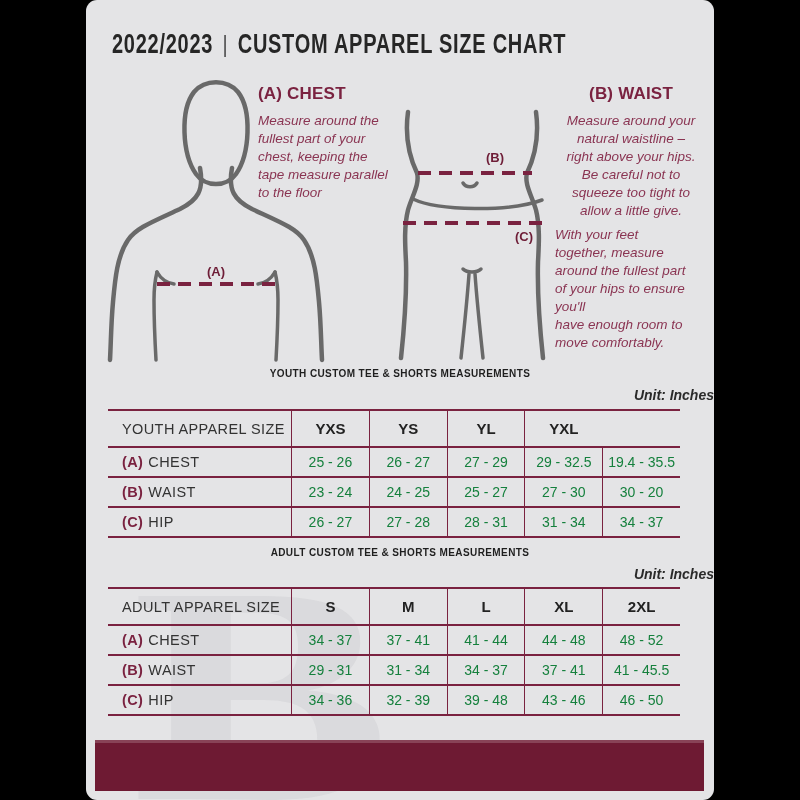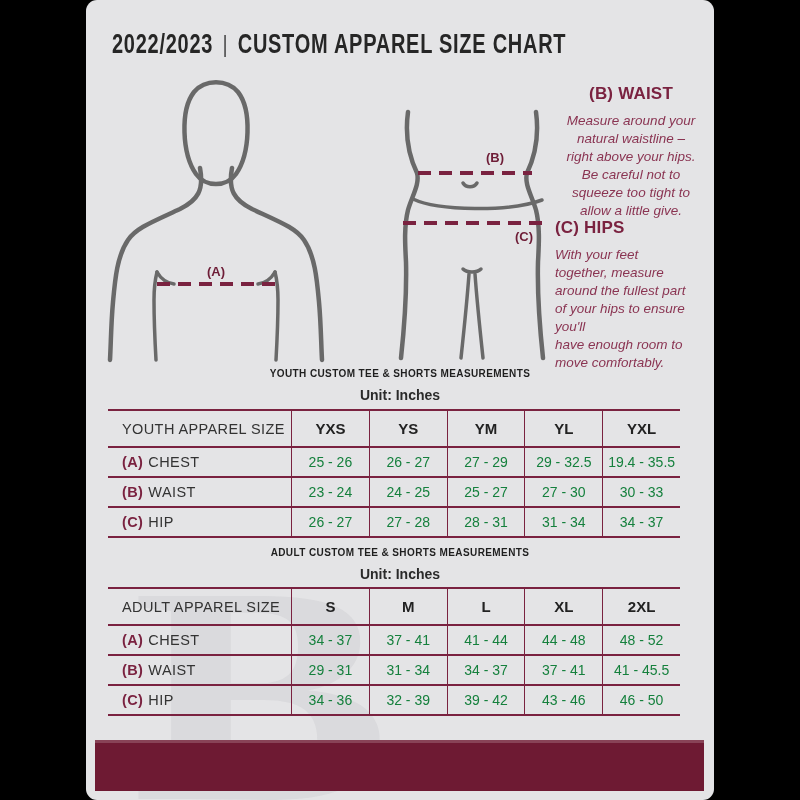--- a/index.html
+++ b/index.html
@@ -52,22 +52,22 @@
   .figure-line{fill:none;stroke:var(--outline);stroke-width:4.5;stroke-linecap:round;}
   .figure-detail{fill:none;stroke:var(--outline);stroke-width:3.5;stroke-linecap:round;}
   .measure-line{fill:none;stroke:var(--maroon);stroke-width:4;stroke-dasharray:13 8;}
   .measure-label{font-family:"Liberation Sans",sans-serif;font-size:13px;font-weight:bold;fill:#6e1d37;}
   
   .section-title{
     position:absolute;left:0;width:100%;text-align:center;z-index:2;
     font-size:10px;font-weight:bold;color:#1f1f1f;letter-spacing:.4px;
   }
   .section-unit{
-    position:absolute;left:0;width:100%;text-align:center;z-index:2;
-    font-size:14px;font-weight:bold;color:#2a2a2a;
+    position:absolute;left:0;width:100%;text-align:right;z-index:2;
+    font-size:14px;font-style:italic;font-weight:bold;color:#2a2a2a;
   }
   .youth-title{top:368px;} .youth-unit{top:387px;}
   .adult-title{top:547px;} .adult-unit{top:566px;}
   .size-table{position:absolute;left:22px;width:572px;z-index:2;}
   .youth-table{top:409px;}
   .adult-table{top:587px;}
   .t-row{
     display:grid;grid-template-columns:183px repeat(5,1fr);
     border-bottom:2px solid var(--maroon);
   }
@@ -101,31 +101,38 @@
 
   <div class="masthead">
     <div class="masthead-title">
       <span>2022/2023</span>
       <span class="pipe">|</span>
       <span>CUSTOM APPAREL SIZE CHART</span>
     </div>
 
   </div>
 
+  <div class="instruction instr-a">
+    <div class="instr-head">(A) CHEST</div>
+    <div class="instr-body">Measure around the
+fullest part of your
+chest, keeping the
+tape measure parallel
+to the floor</div>
+  </div>
   <div class="instruction instr-b">
     <div class="instr-head">(B) WAIST</div>
     <div class="instr-body">Measure around your
 natural waistline –
 right above your hips.
 Be careful not to
 squeeze too tight to
 allow a little give.</div>
   </div>
   <div class="instruction instr-c">
-    <div class="instr-head">(C) HIPS</div>
     <div class="instr-body">With your feet
 together, measure
 around the fullest part
 of your hips to ensure
 you'll
 have enough room to
 move comfortably.</div>
   </div>
 
   <svg class="diagram-svg" width="628" height="285" viewBox="0 0 628 285">
@@ -159,21 +166,20 @@
 
   <div class="watermark">B</div>
 
   <div class="section-title youth-title">YOUTH CUSTOM TEE &amp; SHORTS MEASUREMENTS</div>
   <div class="section-unit youth-unit">Unit: Inches</div>
   <div class="size-table youth-table">
       <div class="t-row t-header">
         <div class="t-cell t-label">YOUTH APPAREL SIZE</div>
         <div class="t-cell t-size">YXS</div>
         <div class="t-cell t-size">YS</div>
-        <div class="t-cell t-size">YM</div>
         <div class="t-cell t-size">YL</div>
         <div class="t-cell t-size">YXL</div>
       </div>
       <div class="t-row">
         <div class="t-cell t-label">
           <span class="prefix">(A)</span>
           <span>CHEST</span>
         </div>
         <div class="t-cell t-val">25 - 26</div>
         <div class="t-cell t-val">26 - 27</div>
@@ -183,21 +189,21 @@
       </div>
       <div class="t-row">
         <div class="t-cell t-label">
           <span class="prefix">(B)</span>
           <span>WAIST</span>
         </div>
         <div class="t-cell t-val">23 - 24</div>
         <div class="t-cell t-val">24 - 25</div>
         <div class="t-cell t-val">25 - 27</div>
         <div class="t-cell t-val">27 - 30</div>
-        <div class="t-cell t-val">30 - 33</div>
+        <div class="t-cell t-val">30 - 20</div>
       </div>
       <div class="t-row">
         <div class="t-cell t-label">
           <span class="prefix">(C)</span>
           <span>HIP</span>
         </div>
         <div class="t-cell t-val">26 - 27</div>
         <div class="t-cell t-val">27 - 28</div>
         <div class="t-cell t-val">28 - 31</div>
         <div class="t-cell t-val">31 - 34</div>
@@ -238,21 +244,21 @@
         <div class="t-cell t-val">37 - 41</div>
         <div class="t-cell t-val">41 - 45.5</div>
       </div>
       <div class="t-row">
         <div class="t-cell t-label">
           <span class="prefix">(C)</span>
           <span>HIP</span>
         </div>
         <div class="t-cell t-val">34 - 36</div>
         <div class="t-cell t-val">32 - 39</div>
-        <div class="t-cell t-val">39 - 42</div>
+        <div class="t-cell t-val">39 - 48</div>
         <div class="t-cell t-val">43 - 46</div>
         <div class="t-cell t-val">46 - 50</div>
       </div>
     </div>
 
   <div class="footer-bar"></div>
 
 </div>
 
 </body></html>

